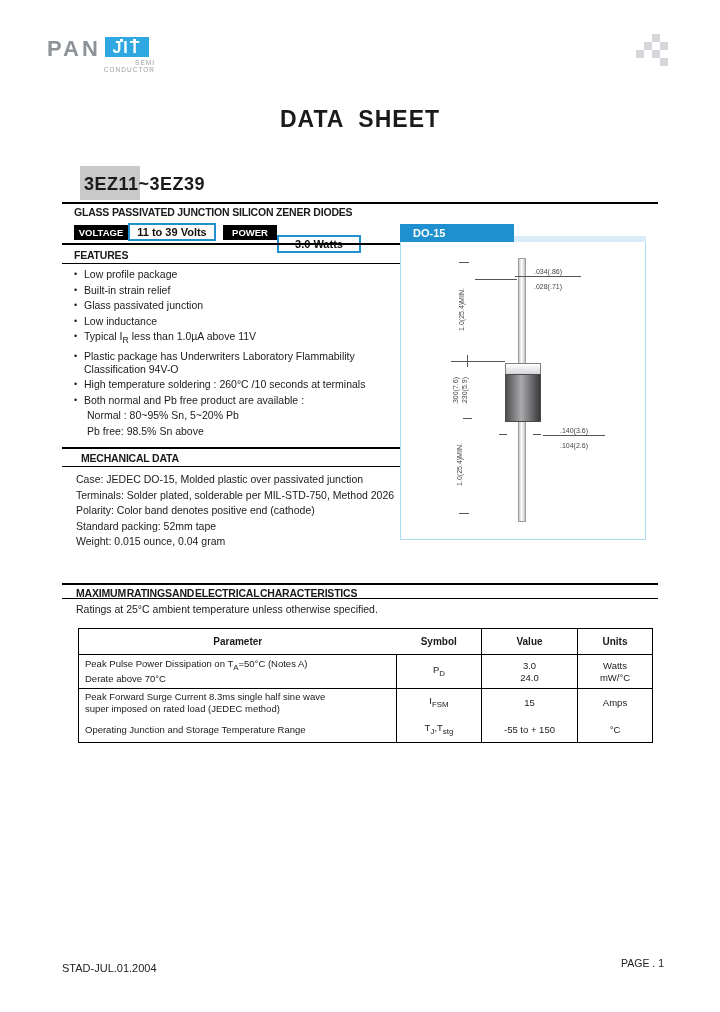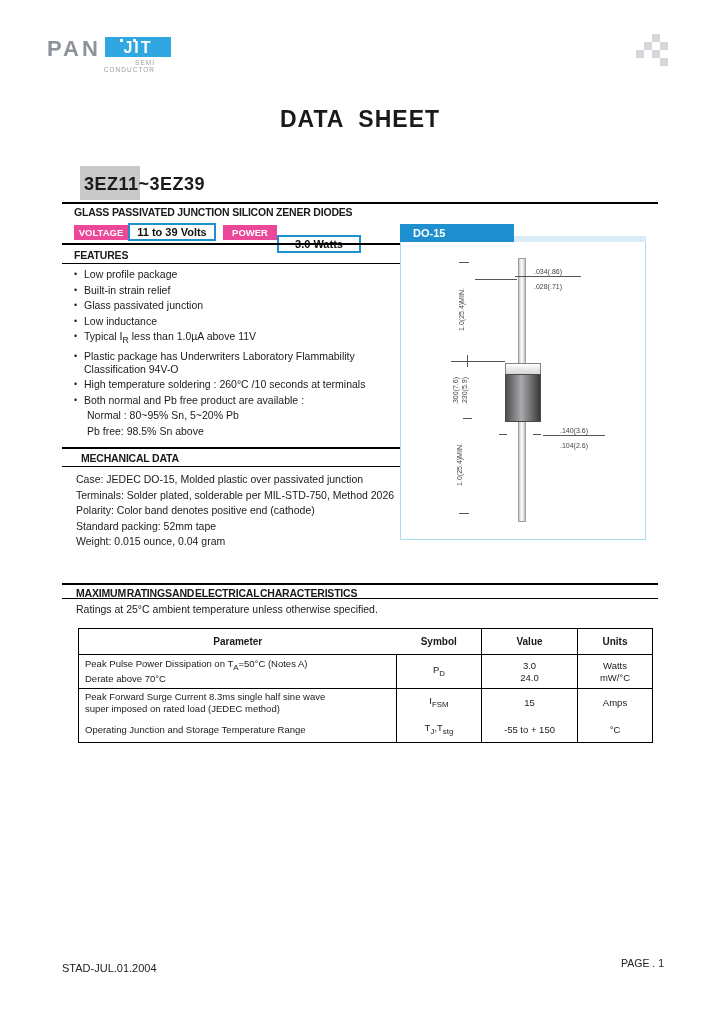--- a/index.html
+++ b/index.html
@@ -2,40 +2,40 @@
 <html><head>
 <meta charset="utf-8">
 <style>
   html,body{margin:0;padding:0;background:#ffffff;}
   .page{position:relative;width:720px;height:1012px;background:#fff;
         font-family:"Liberation Sans",sans-serif;color:#1a1a1a;overflow:hidden;}
   .abs{position:absolute;}
 
   
   .logo-pan{left:47px;top:36px;font-size:22px;font-weight:bold;color:#8d9399;letter-spacing:3px;}
-  .logo-jit{left:105px;top:37px;width:66px;height:20px;color:#fff;text-align:center;
+  .logo-jit{left:105px;top:37px;width:44px;height:20px;color:#fff;text-align:center;
             font-size:16px;font-weight:bold;letter-spacing:2px;line-height:21px;}
   .jit-dot{position:absolute;width:3px;height:3px;background:#fff;top:2px;}
   .logo-sub{left:85px;top:59px;width:70px;text-align:right;color:#9aa0a6;
             font-size:6.5px;line-height:7px;letter-spacing:1px;}
 
   
   .deco{left:636px;top:32px;width:42px;height:40px;}
   .sq{position:absolute;width:8px;height:8px;background:#d5d7db;}
 
   
   .doc-title{left:0;top:106px;width:720px;text-align:center;font-size:23px;font-weight:bold;
              letter-spacing:1px;white-space:pre;}
   .pn-box{left:80px;top:166px;width:60px;height:34px;background:#c9c9c9;}
   .pn-text{left:84px;top:174px;font-size:18px;font-weight:bold;letter-spacing:0.5px;}
   .rule{background:#000;}
   .subtitle{left:74px;top:206px;font-size:10.5px;font-weight:bold;letter-spacing:-0.2px;}
 
   
-  .badge{background:#ec4899;color:#fff;font-size:9.5px;font-weight:bold;text-align:center;}
+  .badge{background:#000000;color:#fff;font-size:9.5px;font-weight:bold;text-align:center;}
   .badge-val{background:#fff;border:2px solid #1e90cf;font-size:11px;font-weight:bold;
              text-align:center;color:#111;}
 
   
   .sec-h{font-size:10.5px;font-weight:bold;letter-spacing:-0.2px;}
   .sec-h.tight{word-spacing:-2px;}
 
   
   .feat-list{left:74px;top:268px;width:352px;font-size:10.5px;}
   .feat-item{display:flex;line-height:13px;margin-bottom:2.5px;}

